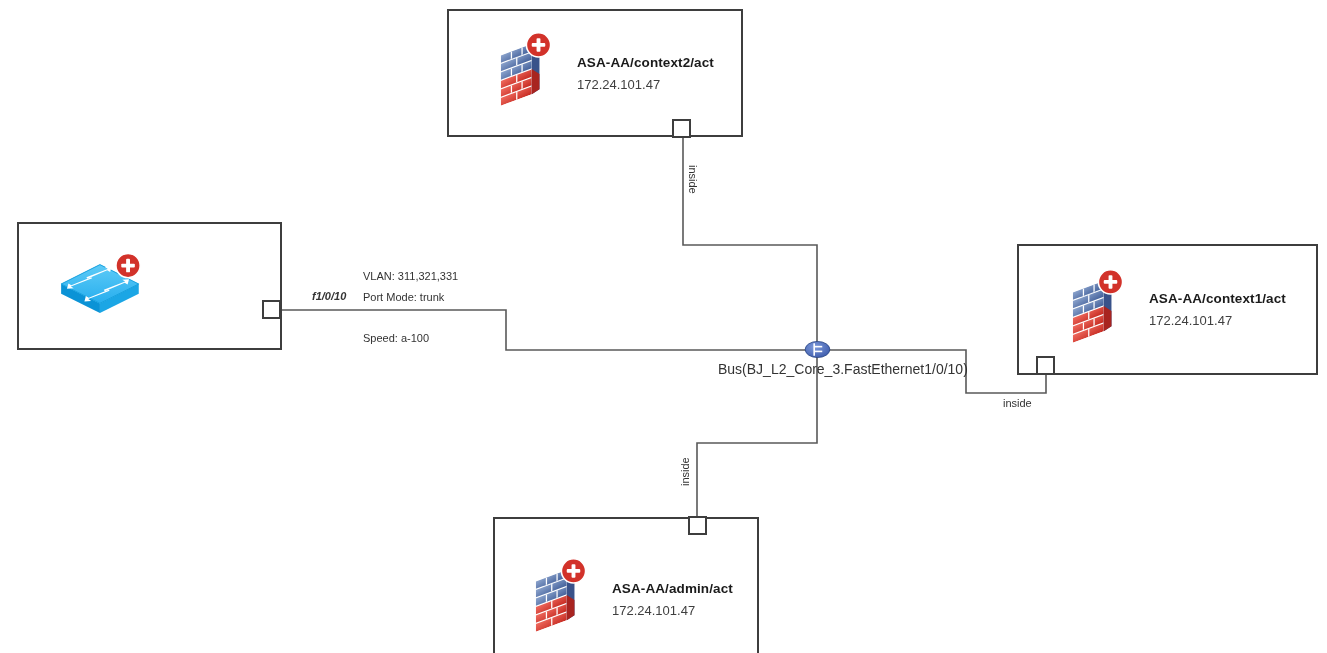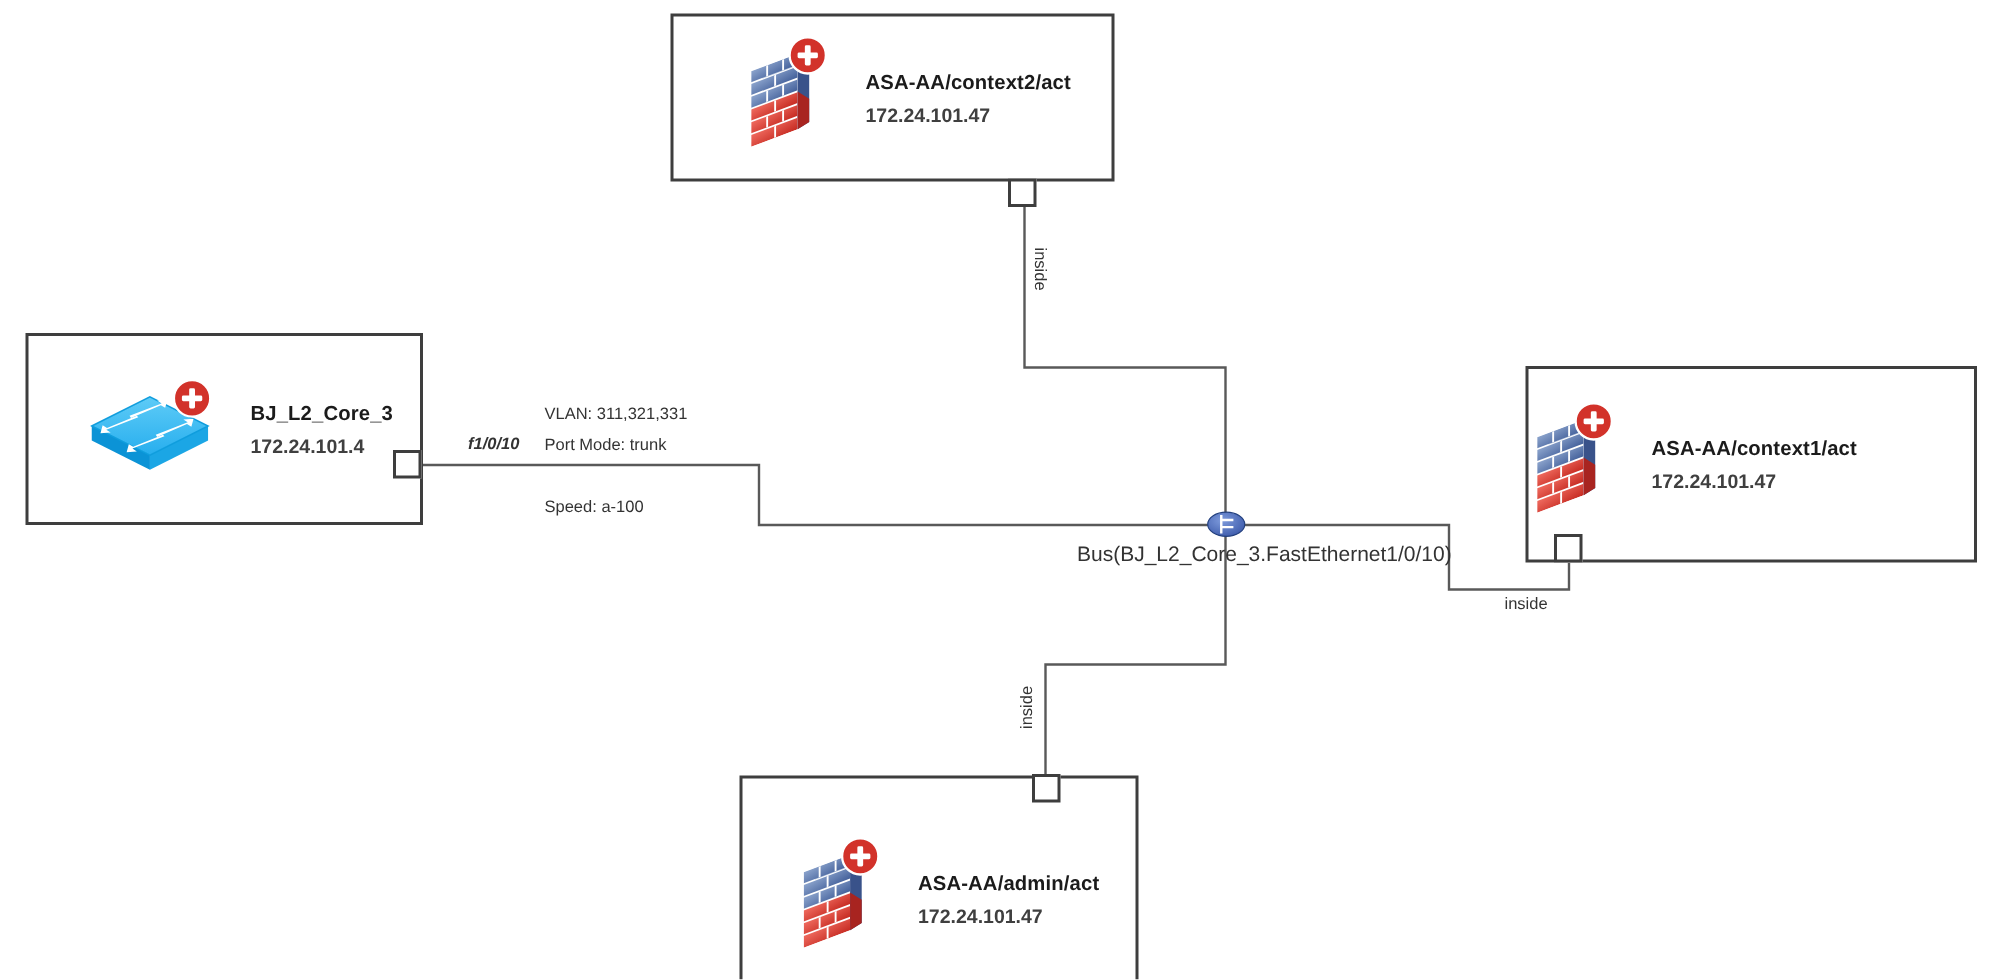--- a/index.html
+++ b/index.html
@@ -37,28 +37,28 @@
   .node-box .icon-wrap { flex: 0 0 auto; }
   .node-box .text-wrap { margin-left: 24px; }
   .node-name {
     font-size: 13.5px;
     font-weight: 700;
     color: #1b1b1b;
     letter-spacing: 0.1px;
   }
   .node-ip {
     font-size: 13px;
-    font-weight: 700;
+    font-weight: 400;
     color: #3f3f3f;
     margin-top: 7px;
   }
 
-  #box-context2 { left: 447px; top: 9px;   width: 296px; height: 112px; padding-left: 46px; }
+  #box-context2 { left: 447px; top: 9px;   width: 296px; height: 128px; padding-left: 46px; }
   #box-core3    { left: 17px;  top: 222px; width: 265px; height: 128px; padding-left: 34px; }
-  #box-context1 { left: 1017px;top: 244px; width: 301px; height: 131px; }
+  #box-context1 { left: 1017px;top: 244px; width: 301px; height: 131px; padding-left: 48px; }
   #box-admin    { left: 493px; top: 517px; width: 266px; height: 164px; padding-left: 35px; }
 
   .port {
     position: absolute;
     width: 19px; height: 19px;
     background: #ffffff;
     border: 2px solid #3e3e3e;
     z-index: 3;
   }
   #port-context2 { left: 672px;  top: 119px; }
@@ -187,24 +187,20 @@
           <polygon points="58,40 36,48.5 39,50.5 32,51 33.5,45.5 36.5,47.3 57,39"></polygon>
           <polygon points="40,27 18,35.5 21,37.5 14,38 15.5,32.5 18.5,34.3 39,26"></polygon>
         </g>
 
         <g>
           <circle cx="77" cy="14" r="12.5" fill="#d2322a" stroke="#ffffff" stroke-width="1.6"></circle>
           <rect x="75" y="7" width="4" height="14" rx="1" fill="#ffffff"></rect>
           <rect x="70" y="12" width="14" height="4" rx="1" fill="#ffffff"></rect>
         </g>
       </svg>
-    </span>
-    <span class="text-wrap">
-      <div class="node-name">BJ_L2_Core_3</div>
-      <div class="node-ip">172.24.101.4</div>
     </span>
   </div>
 
   <div class="node-box" id="box-context1">
     <span class="icon-wrap">
       <svg width="58" height="82" viewBox="0 0 60 84">
         <defs>
           <clipPath id="fw-clip2">
               <rect x="0" y="0" width="32" height="52"></rect>
             </clipPath>

